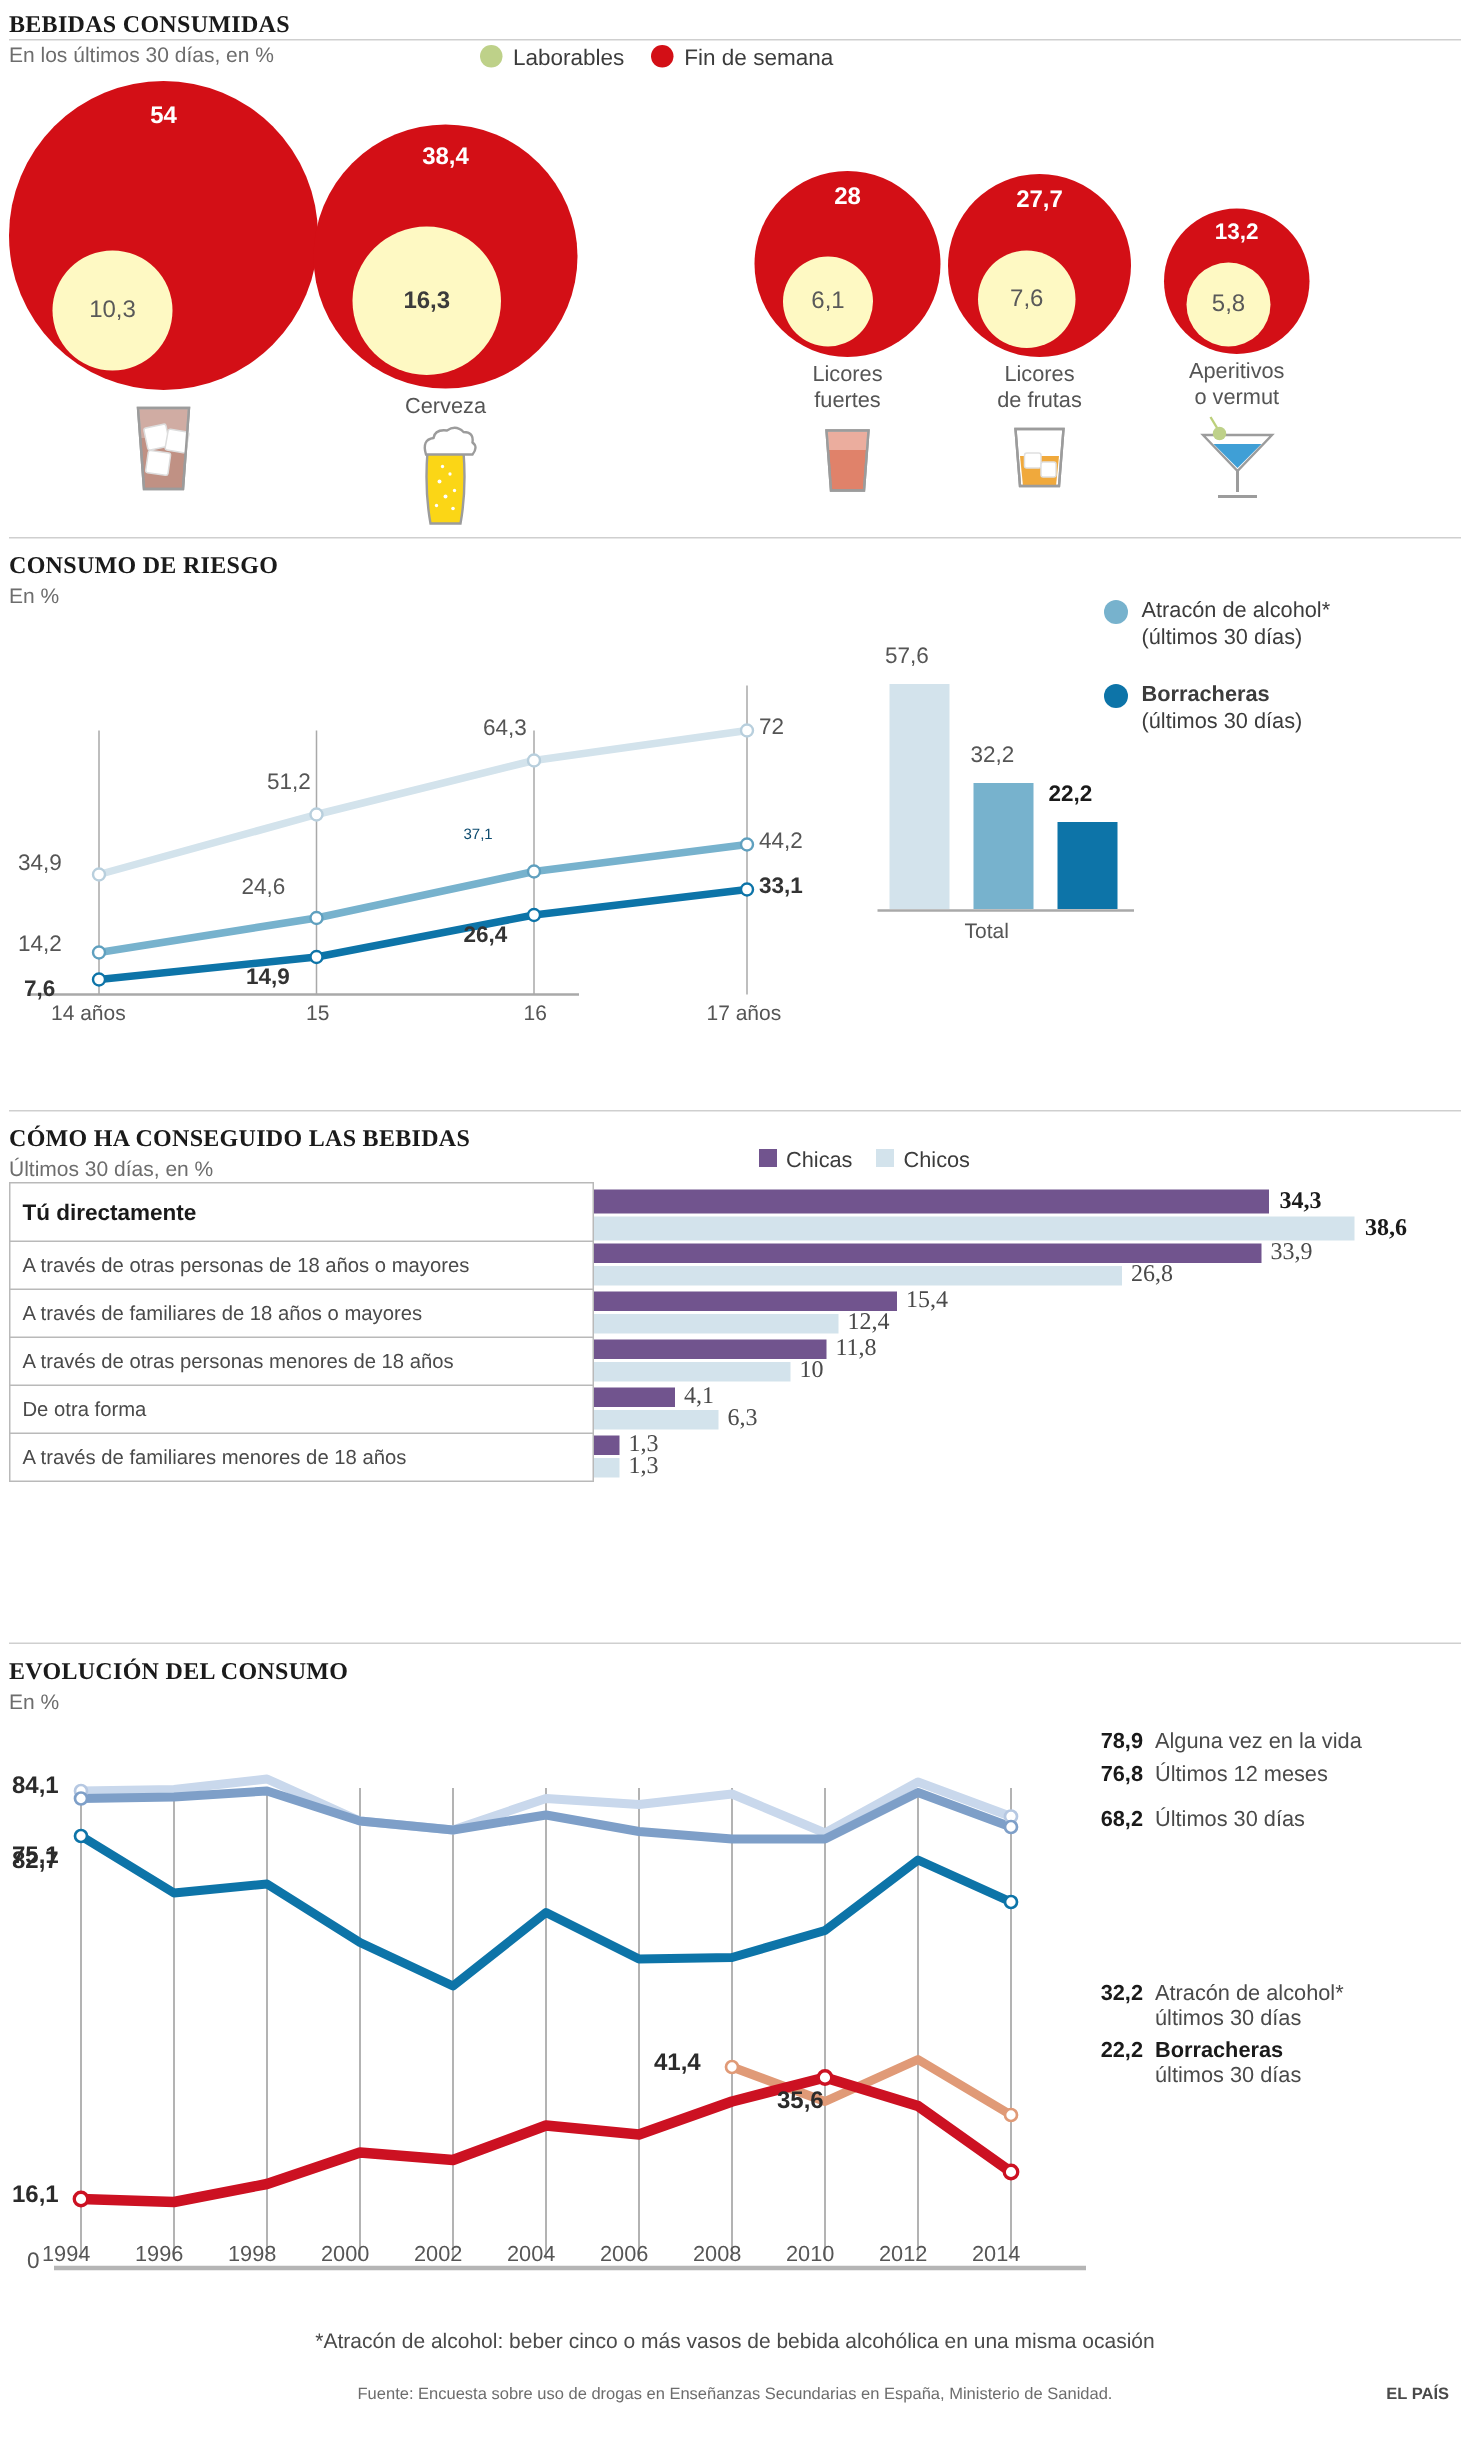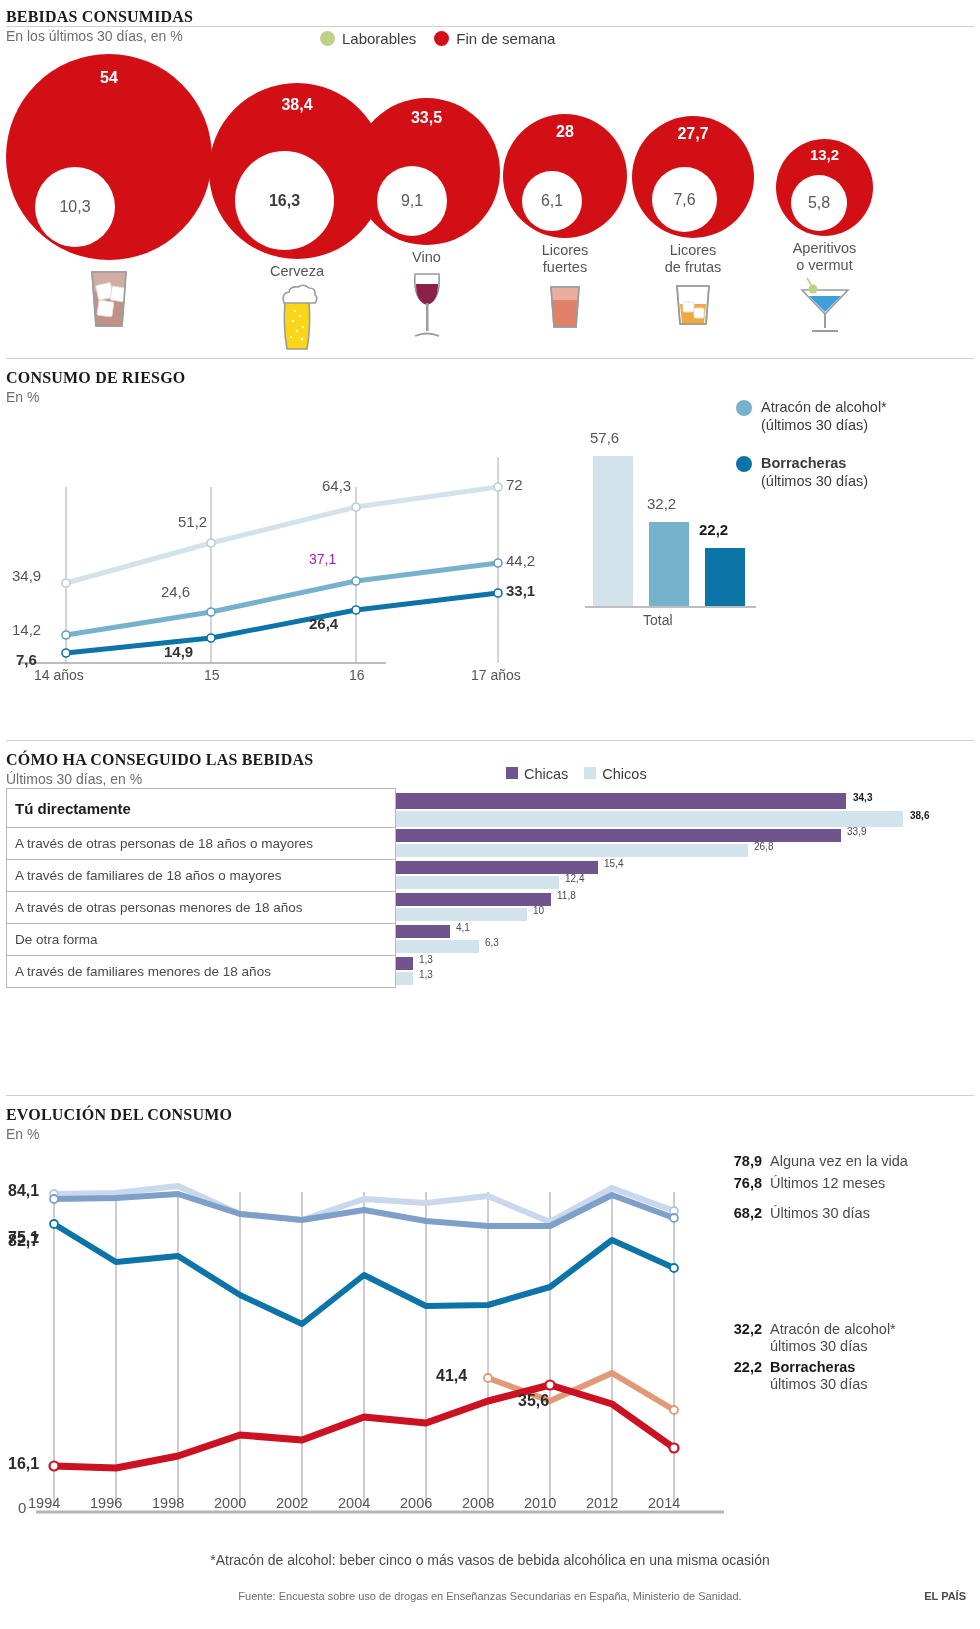--- a/index.html
+++ b/index.html
@@ -16,21 +16,21 @@
   .hrule{height:1px;background:#cfcfcf;width:100%;}
   .abs{position:absolute;}
 
   
   #s1{position:absolute;left:6px;top:8px;width:968px;}
   .legend1{position:absolute;left:314px;top:22px;display:flex;gap:18px;align-items:center;font-size:15px;color:#3c3c3c;}
   .legend1 .dot{width:15px;height:15px;border-radius:50%;display:inline-block;margin-right:7px;vertical-align:-2px;}
   .circles{position:absolute;left:0;top:46px;width:968px;height:300px;}
   .cgroup{position:absolute;text-align:center;}
   .bigc{border-radius:50%;background:#d30f16;position:relative;}
-  .smallc{border-radius:50%;background:#ffffff;position:absolute;display:flex;align-items:center;justify-content:center;}
+  .smallc{border-radius:50%;background:#fef9c3;position:absolute;display:flex;align-items:center;justify-content:center;}
   .bigval{position:absolute;left:0;right:0;color:#fff;font-weight:bold;font-size:16px;text-align:center;}
   .smallval{font-size:16px;color:#595959;}
   .smallval.bold{font-weight:bold;color:#3c3c3c;}
   .clabel{font-size:14.5px;color:#555;line-height:17px;margin-top:4px;white-space:nowrap;}
   .icon-wrap{margin-top:8px;display:flex;justify-content:center;}
 
   
   #s2{position:absolute;left:6px;top:358px;width:968px;}
   .s2chart{position:relative;width:520px;height:250px;margin-top:30px;}
   .s2bars{position:absolute;left:575px;top:38px;width:210px;height:252px;}
@@ -45,21 +45,21 @@
   .legend3 .sq{width:12px;height:12px;display:inline-block;margin-right:6px;}
   .rowtable{position:absolute;left:0;top:48px;width:390px;}
   .rtrow{border-bottom:1px solid #b9b9b9;border-left:1px solid #b9b9b9;border-right:1px solid #b9b9b9;
          height:32px;display:flex;align-items:center;padding-left:8px;font-size:13.5px;color:#4a4a4a;box-sizing:border-box;}
   .rtrow.first{border-top:1px solid #b9b9b9;font-weight:bold;color:#1a1a1a;font-size:15px;}
   .barsarea{position:absolute;left:390px;top:48px;width:578px;}
   .bpair{height:32px;position:relative;}
   .bbar{position:absolute;height:13px;left:0;}
   .bbar.f{top:1px;background:#71548e;}
   .bbar.m{top:16px;background:#d3e3ec;}
-  .bval{position:absolute;font-size:10px;color:#4a4a4a;white-space:nowrap;}
+  .bval{position:absolute;font-size:16px;color:#4a4a4a;white-space:nowrap;font-family:Liberation Serif, serif;}
   .bval.bold{font-weight:bold;color:#1a1a1a;}
 
   
   #s4{position:absolute;left:6px;top:1095px;width:968px;}
   .s4chart{position:relative;width:720px;height:365px;margin-top:30px;}
   .s4legend{position:absolute;left:716px;top:0;width:260px;font-size:14.5px;}
   .s4row{position:absolute;display:flex;gap:8px;white-space:nowrap;}
   .s4row .num{font-weight:bold;color:#1a1a1a;width:40px;text-align:right;}
   .s4row .lbl{color:#4a4a4a;line-height:17px;}
   .s4row .lbl b{color:#1a1a1a;}
@@ -127,39 +127,20 @@
             <circle cx="31" cy="35" r="1.1" fill="#fff"></circle>
           <circle cx="28" cy="50" r="1.3" fill="#fff"></circle>
             <circle cx="34" cy="46" r="1.1" fill="#fff"></circle>
           <circle cx="22" cy="56" r="1.1" fill="#fff"></circle>
             <circle cx="33" cy="58" r="1.2" fill="#fff"></circle>
           <circle cx="26" cy="30" r="1.1" fill="#fff"></circle>
         </svg>
       </div>
     </div>
 
-    <div class="cgroup" style="left:347px;top:44px;width:147px;">
-      <div class="bigc" style="width:147px;height:147px;margin:0 auto;">
-        <div class="bigval" style="top:11px;">33,5</div>
-        <div class="smallc" style="width:70px;height:70px;left:24px;bottom:9px;">
-          <span class="smallval">9,1</span>
-        </div>
-      </div>
-      <div class="clabel">
-        <span>Vino</span>
-      </div>
-      <div class="icon-wrap" style="margin-top:2px;">
-        <svg width="52" height="76" viewBox="0 0 52 76">
-          <path d="M14 6 q-2 26 12 30 q14 -4 12 -30 z" fill="#ffffff" stroke="#9c9c9c" stroke-width="1.6"></path>
-          <path d="M15 16 q0 18 11 21 q11 -3 11 -21 z" fill="#8c2046"></path>
-          <rect x="25" y="35" width="2.5" height="28" fill="#9c9c9c"></rect>
-          <path d="M14 68 q12 -5 24 0" fill="none" stroke="#9c9c9c" stroke-width="1.8"></path>
-        </svg>
-      </div>
-    </div>
 
     <div class="cgroup" style="left:497px;top:60px;width:124px;">
       <div class="bigc" style="width:124px;height:124px;margin:0 auto;">
         <div class="bigval" style="top:9px;">28</div>
         <div class="smallc" style="width:60px;height:60px;left:19px;bottom:7px;">
           <span class="smallval">6,1</span>
         </div>
       </div>
       <div class="clabel">
         <span>Licores</span><br>
@@ -259,21 +240,21 @@
     </svg>
 
     
     <div class="abs" style="left:6px;top:132px;font-size:15px;color:#555;">34,9</div>
     <div class="abs" style="left:172px;top:78px;font-size:15px;color:#555;">51,2</div>
     <div class="abs" style="left:316px;top:42px;font-size:15px;color:#555;">64,3</div>
     <div class="abs" style="left:500px;top:41px;font-size:15px;color:#555;">72</div>
 
     <div class="abs" style="left:6px;top:186px;font-size:15px;color:#555;">14,2</div>
     <div class="abs" style="left:155px;top:148px;font-size:15px;color:#555;">24,6</div>
-    <div class="abs" style="left:303px;top:116px;font-size:14px;color:#a21caf;">37,1</div>
+    <div class="abs" style="left:303px;top:116px;font-size:10px;color:#0c4a6e;">37,1</div>
     <div class="abs" style="left:500px;top:117px;font-size:15px;color:#555;">44,2</div>
 
     <div class="abs" style="left:10px;top:216px;font-size:15px;font-weight:bold;color:#333;">7,6</div>
     <div class="abs" style="left:158px;top:208px;font-size:15px;font-weight:bold;color:#333;">14,9</div>
     <div class="abs" style="left:303px;top:180px;font-size:15px;font-weight:bold;color:#333;">26,4</div>
     <div class="abs" style="left:500px;top:147px;font-size:15px;font-weight:bold;color:#333;">33,1</div>
 
     
     <div class="abs axlab" style="left:28px;top:232px;">14 años</div>
     <div class="abs axlab" style="left:198px;top:232px;">15</div>

